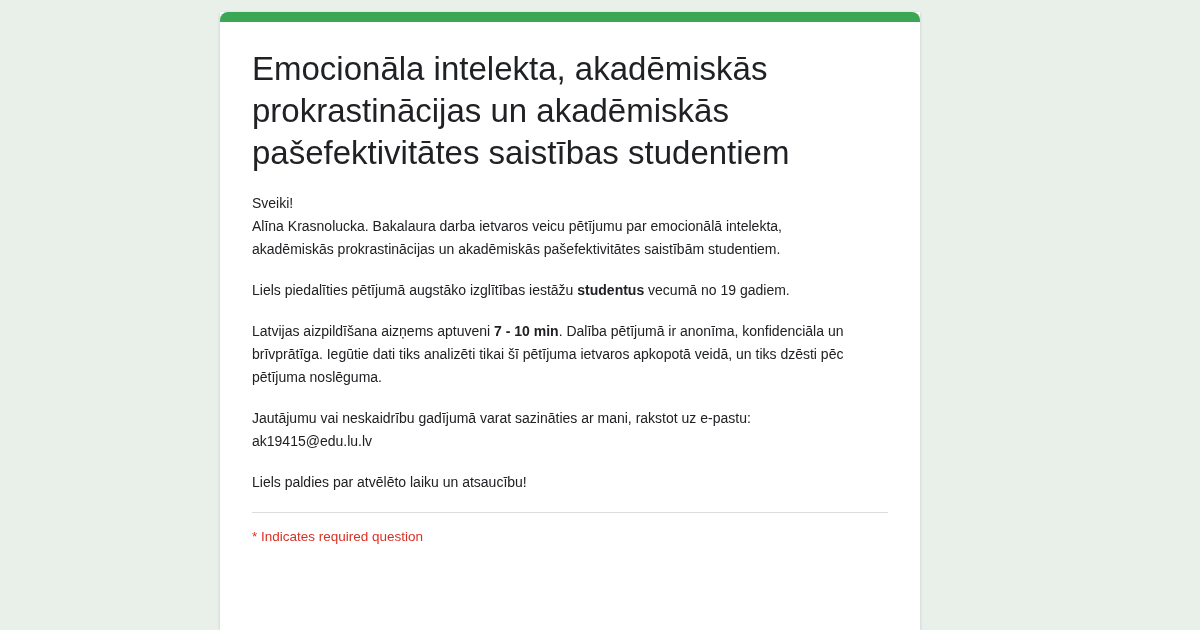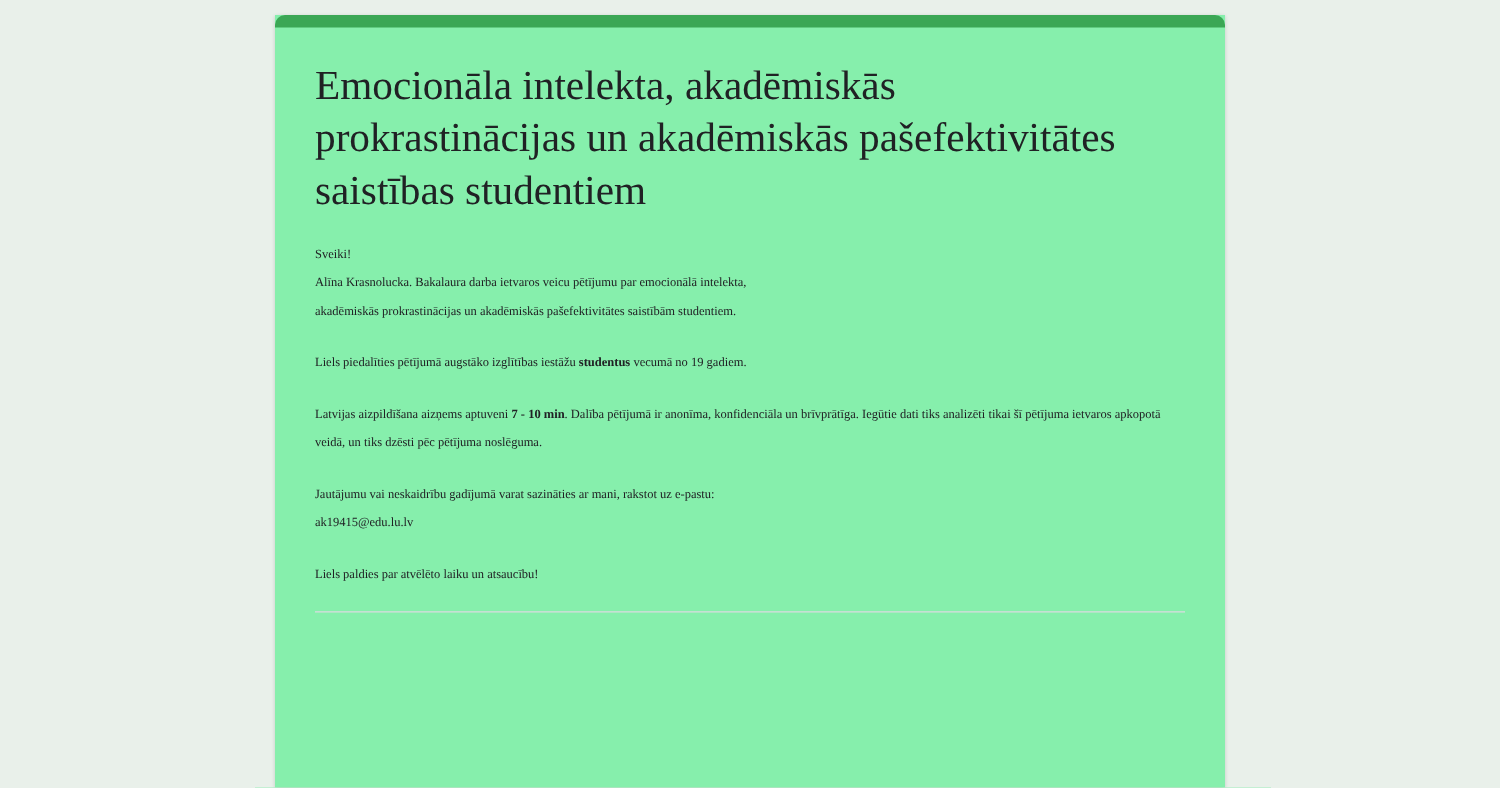--- a/index.html
+++ b/index.html
@@ -16,26 +16,25 @@
   .page {
     position: relative;
     width: 1200px;
     height: 630px;
     background: #e9f0ea;
   }
   .form-card {
     position: absolute;
     left: 220px;
     top: 12px;
-    width: 760px;
+    width: 700px;
     min-height: 618px;
-    background: #86efac;
+    background: #ffffff;
     box-shadow: 0 1px 3px rgba(0,0,0,0.16);
     overflow: hidden;
-    font-family: Liberation Serif, serif;
   }
   .accent-bar {
     height: 10px;
     width: 100%;
     background: #3ba755;
     border-top-left-radius: 8px;
     border-top-right-radius: 8px;
   }
   .card-body {
     padding: 26px 32px 0 32px;
@@ -43,21 +42,21 @@
   .form-title {
     font-size: 33px;
     line-height: 42px;
     font-weight: 400;
     color: #202124;
     letter-spacing: 0px;
     margin: 0 0 18px 0;
     max-width: 660px;
   }
   .form-desc {
-    font-size: 10px;
+    font-size: 14px;
     line-height: 23px;
     color: #202124;
     max-width: 700px;
   }
   .form-desc p {
     margin: 0 0 18px 0;
   }
   .form-desc p.tight {
     margin: 0;
   }
@@ -102,16 +101,17 @@
         <p>ak19415@edu.lu.lv</p>
 
         <p>Liels paldies par atvēlēto laiku un atsaucību!</p>
 
       </div>
 
       <div class="divider"></div>
 
     </div>
 
+    <div class="required-note">* Indicates required question</div>
 
   </div>
 
 </div>
 
 </body></html>

